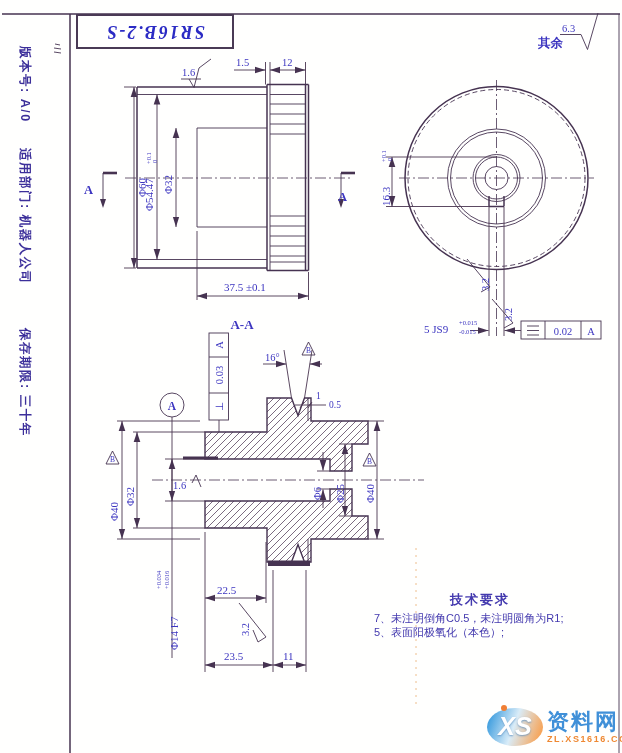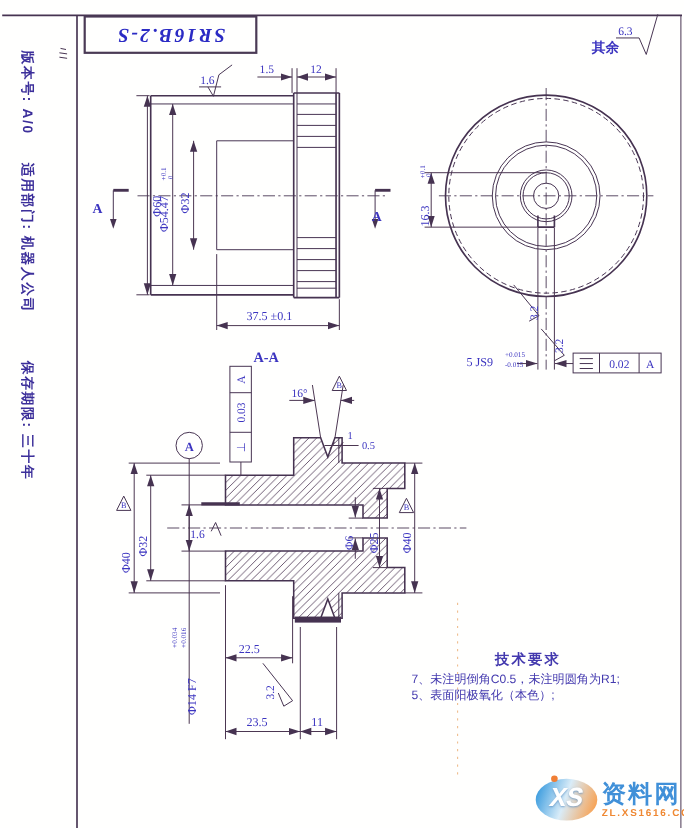--- a/index.html
+++ b/index.html
@@ -18,21 +18,21 @@
   #techreq{left:374px;top:591px;width:258px;color:#4339ae;}
   #techreq .tr-title{font-size:13px;font-weight:700;margin:0 0 2px 76px;letter-spacing:2px;}
   #techreq .tr-item{font-size:11px;line-height:14.4px;white-space:nowrap;}
   
   #wm{left:487px;top:703px;width:134px;height:47px;display:flex;align-items:center;}
   #wm-oval{position:relative;width:56px;height:38px;border-radius:50%;
     background:linear-gradient(110deg,#47a2e0 10%,#d9ecf8 48%,#f6a55a 90%);
     display:flex;align-items:center;justify-content:center;flex:none;}
   #wm-oval i{position:absolute;left:14px;top:-3px;width:6px;height:6px;border-radius:50%;
     background:#f07f35;}
-  #wm-oval span{font-family:Liberation Mono, monospace;font-style:italic;font-weight:bold;
+  #wm-oval span{font-family:Liberation Sans, sans-serif;font-style:italic;font-weight:bold;
     font-size:25px;color:#ffffff;text-shadow:0 1px 2px rgba(90,140,190,.8);}
   #wm-right{margin-left:4px;}
   #wm-name{font-size:22px;font-weight:800;color:#4090d8;letter-spacing:2px;line-height:24px;}
   #wm-url{font-size:9px;font-weight:700;color:#ef8832;letter-spacing:1.6px;}
   
   svg text{fill:#3c35c0;font-family:"Liberation Serif",serif;}
   .txt{font-size:10.5px;}
   .txt11{font-size:11px;}
   .txts{font-size:6.5px;}
   .txtb{font-size:12.5px;font-weight:bold;}

